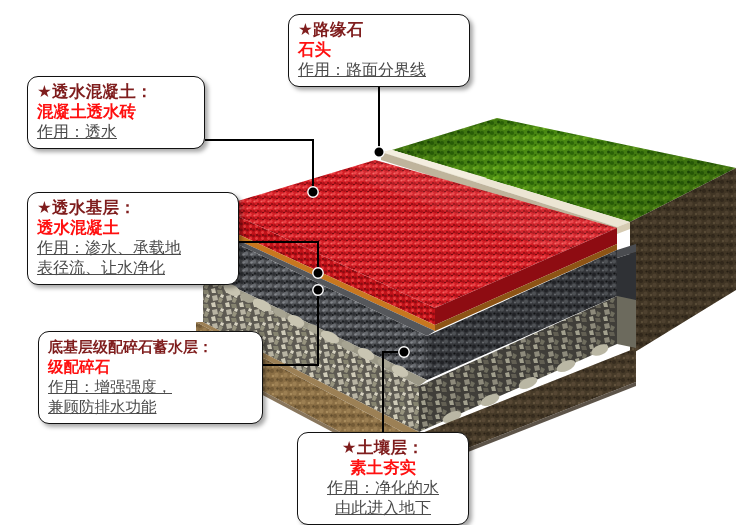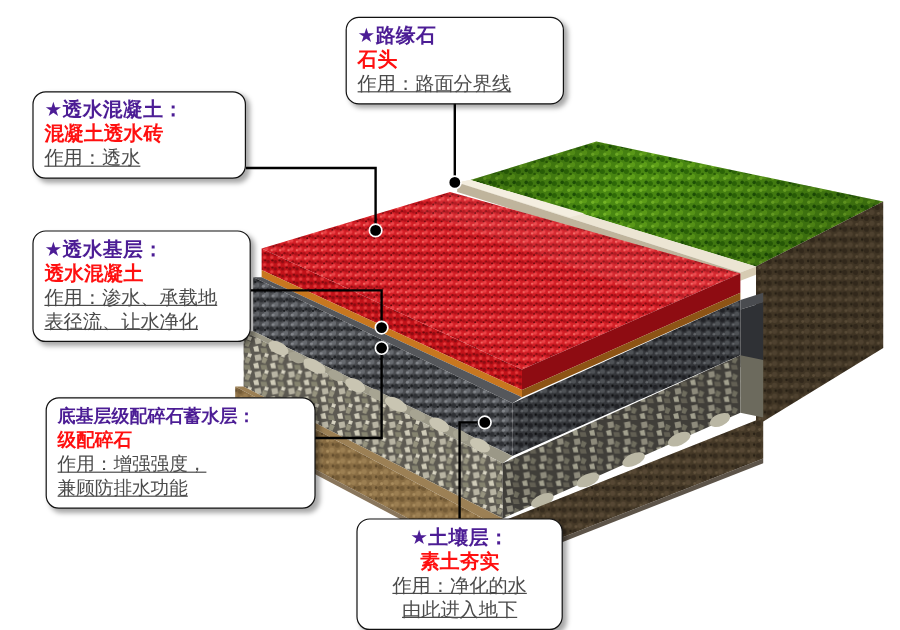--- a/index.html
+++ b/index.html
@@ -12,21 +12,21 @@
     position:absolute;
     background:#ffffff;
     border:1.6px solid #111;
     border-radius:11px;
     box-shadow:3px 3px 4px rgba(0,0,0,.35);
     box-sizing:border-box;
     padding:5px 9px 6px 9px;
     z-index:40;
   }
   .c-title{
-    color:#4c1d95;
+    color:#7f1d1d;
     font-weight:bold;
     font-size:16.5px;
     line-height:20px;
     white-space:nowrap;
     letter-spacing:.3px;
   }
   .c-title.small{font-size:15px;letter-spacing:0;}
   .c-mat{
     color:#ff1010;
     font-size:16.5px;
@@ -40,21 +40,21 @@
     font-size:16px;
     line-height:20px;
     white-space:nowrap;
     text-decoration:underline;
   }
   .c-fn.small{font-size:15.5px;}
 
   
   #box-curb   {left:288px; top:14px;  width:182px;}
   #box-surface{left:27px;  top:76px;  width:178px;}
-  #box-base   {left:27px;  top:192px; width:182px;}
+  #box-base   {left:27px;  top:192px; width:212px;}
   #box-sub    {left:38px;  top:331px; width:225px;}
   #box-soil   {left:297px; top:432px; width:172px;text-align:center;}
 
   
   #leaders{position:absolute;left:0;top:0;width:750px;height:525px;z-index:35;
            pointer-events:none;}
 
   
   #block{position:absolute;left:0;top:0;width:750px;height:525px;z-index:10;}
 </style>

